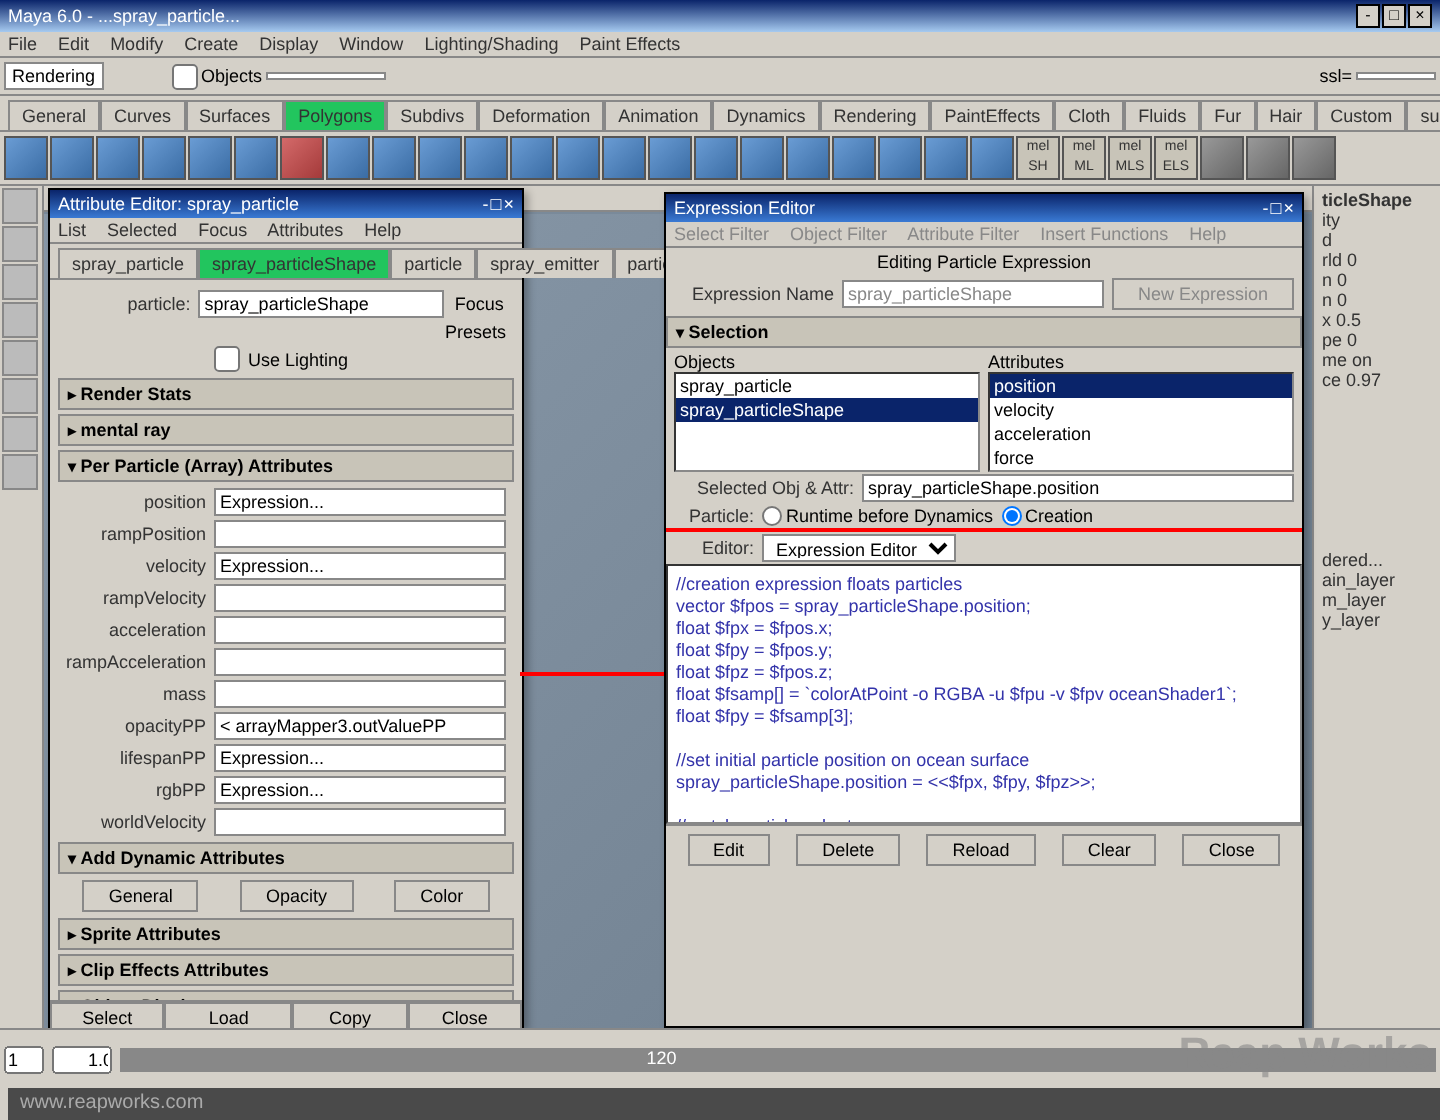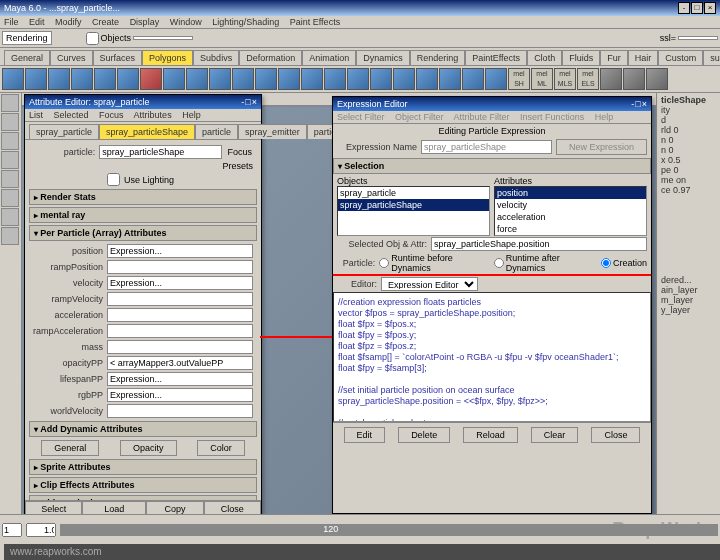--- a/index.html
+++ b/index.html
@@ -6,21 +6,21 @@
 body{background:#d4d0c8;width:720px;height:560px;overflow:hidden;position:relative}
 .titlebar{background:linear-gradient(#0a246a,#a6caf0);color:#fff;padding:2px 4px;display:flex;justify-content:space-between;align-items:center;height:16px}
 .titlebar .btns{display:flex;gap:1px}
 .titlebar .btn{width:12px;height:12px;background:#d4d0c8;border:1px solid #000;text-align:center;line-height:10px;color:#000;font-size:8px}
 .menubar{background:#d4d0c8;padding:1px 4px;font-size:9px;color:#333;border-bottom:1px solid #888}
 .menubar span{margin-right:8px}
 .toolbar{background:#d4d0c8;padding:2px;display:flex;align-items:center;gap:2px;border-bottom:1px solid #888}
 .dropdown{background:#fff;border:1px solid #888;padding:1px 3px;font-size:9px}
 .tabstrip{display:flex;background:#d4d0c8;border-bottom:1px solid #888;padding:2px 0 0 4px;gap:0}
 .tab{padding:2px 6px;background:#d4d0c8;border:1px solid #888;border-bottom:none;font-size:9px;color:#333}
-.tab.active{background:#fde047}
+.tab.active{background:#22c55e}
 .shelf{display:flex;padding:2px;gap:1px;background:#d4d0c8;border-bottom:1px solid #888;flex-wrap:wrap}
 .sicon{width:22px;height:22px;background:linear-gradient(135deg,#6a9cd4,#3a6ca4);border:1px solid #555;flex-shrink:0}
 .sicon.r{background:linear-gradient(135deg,#d46a6a,#a43a3a)}
 .sicon.g{background:linear-gradient(135deg,#999,#666)}
 .sicon.m{background:#c8c4b8;font-size:7px;text-align:center;line-height:10px;color:#333}
 .workarea{display:flex;height:480px}
 .leftbar{width:22px;background:#d4d0c8;border-right:1px solid #888;display:flex;flex-direction:column;gap:1px;padding:1px}
 .ticon{width:18px;height:18px;background:#bbb;border:1px solid #888}
 .viewport{flex:1;position:relative;background:#7a8a9a}
 .vpmenu{background:#d4d0c8;padding:1px 4px;font-size:9px;border-bottom:1px solid #888}
@@ -40,21 +40,21 @@
 .listbox div{padding:1px 2px}
 .listbox .sel{background:#0a246a;color:#fff}
 .redline{border-bottom:2px solid red}
 .rpanel{width:64px;background:#d4d0c8;border-left:1px solid #888;padding:2px;font-size:8px}
 .rpanel div{color:#333;padding:0 2px}
 .code{background:#fff;border:1px inset #888;padding:4px;font-family:monospace;font-size:8px;line-height:11px;color:#33a;height:130px;overflow:hidden}
 .redtext{color:red;font-size:10px}
 .btn2{background:#d4d0c8;border:1px solid #888;padding:2px 12px;font-size:9px}
 .bottombar{position:absolute;bottom:16px;left:0;right:0;height:30px;background:#d4d0c8;border-top:1px solid #888;display:flex;align-items:center;padding:2px;gap:4px}
 .watermark{position:absolute;bottom:0;left:4px;right:0;background:#4a4a4a;color:#aaa;padding:2px 6px;font-size:10px;height:16px}
-.rw{position:absolute;bottom:20px;right:4px;color:#888;font-size:18px;font-weight:bold;opacity:.6;z-index:99}
+.rw{position:absolute;bottom:20px;right:4px;color:#888;font-size:22px;font-weight:bold;opacity:.6;z-index:99}
 .radio{display:inline-flex;align-items:center;gap:2px}
 .radio input{width:10px;height:10px}
 </style>
 </head>
 <body>
 
 <div class="titlebar">
   <span>Maya 6.0 - ...spray_particle...</span>
   <div class="btns">
     <div class="btn">-</div>
@@ -328,24 +328,20 @@
     <label style="width:90px">Selected Obj &amp; Attr:</label>
     <input class="field" value="spray_particleShape.position" style="">
   </div>
   <div class="row redline">
     <label style="width:40px">Particle:</label>
     <span class="radio">
         <input type="radio" style="">
         <span>Runtime before Dynamics</span>
       </span>
     <span class="radio">
-        <input type="radio" style="">
-        <span>Runtime after Dynamics</span>
-      </span>
-    <span class="radio">
         <input type="radio" checked="" style="">
         <span>Creation</span>
       </span>
   </div>
   <div class="row">
     <label style="width:40px">Editor:</label>
     <select class="field" style="flex:0;width:110px"><option>Expression Editor</option></select>
   </div>
   <div class="code">
       <pre>//creation expression floats particles

